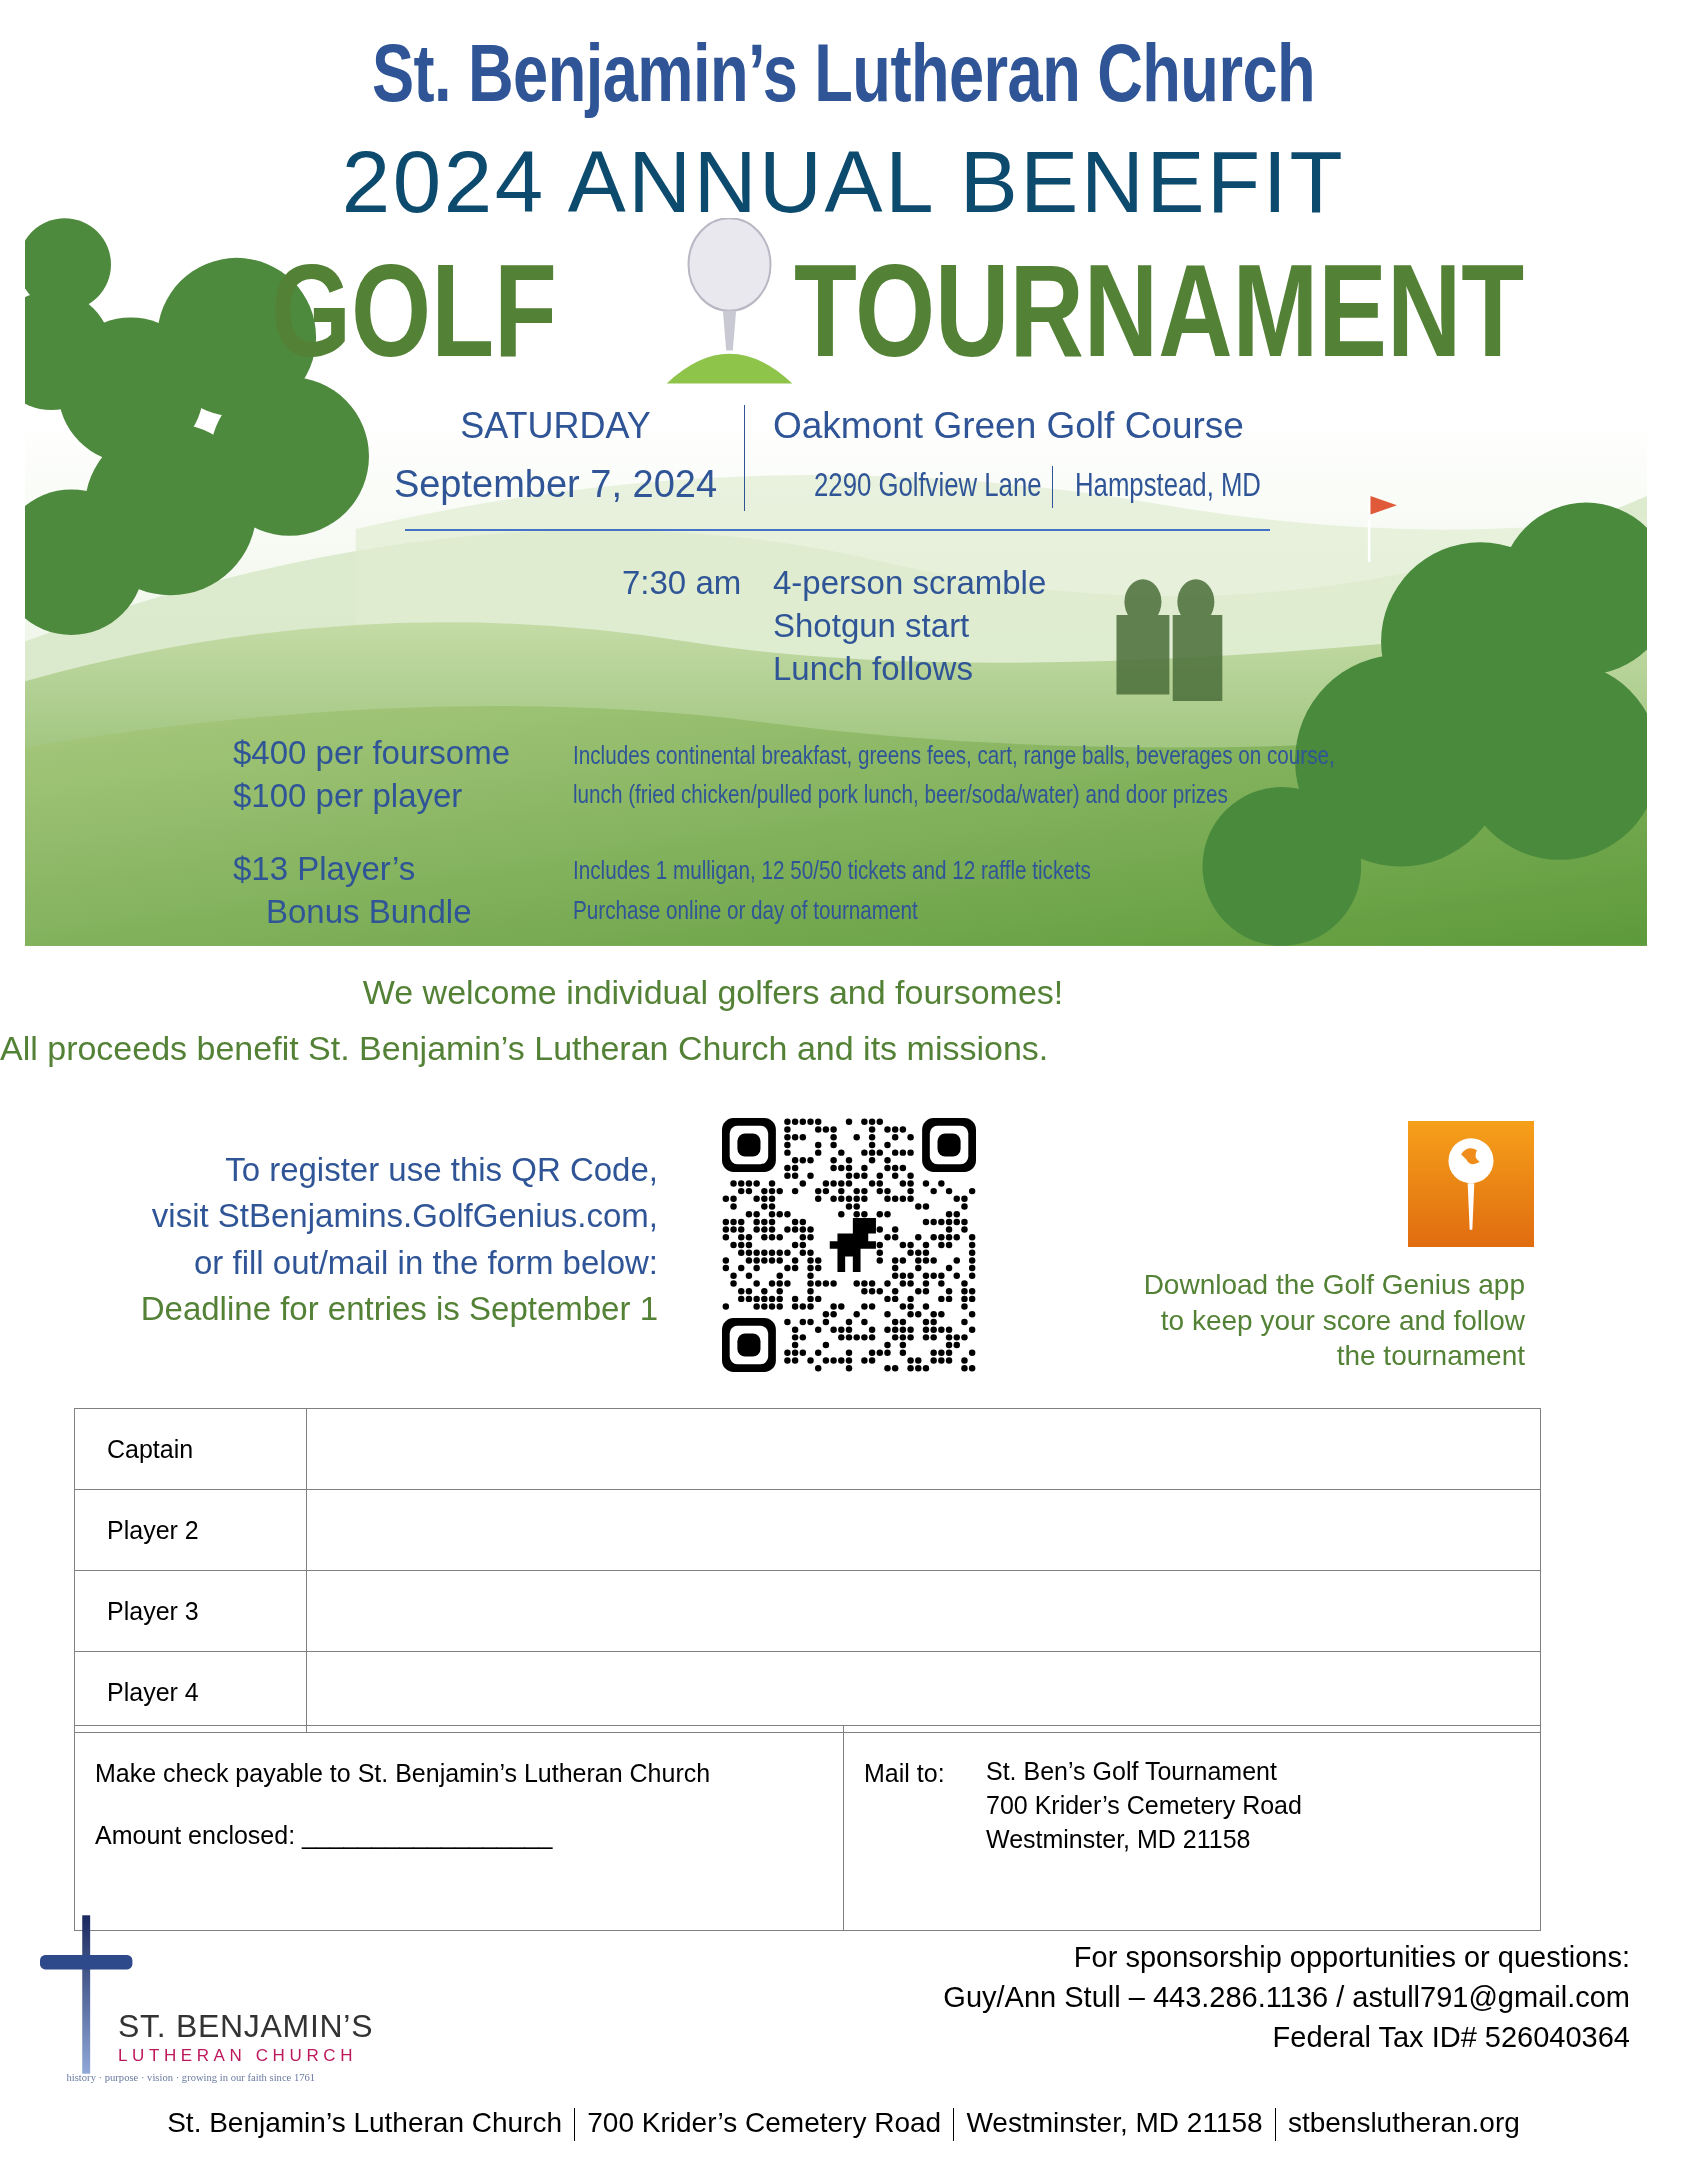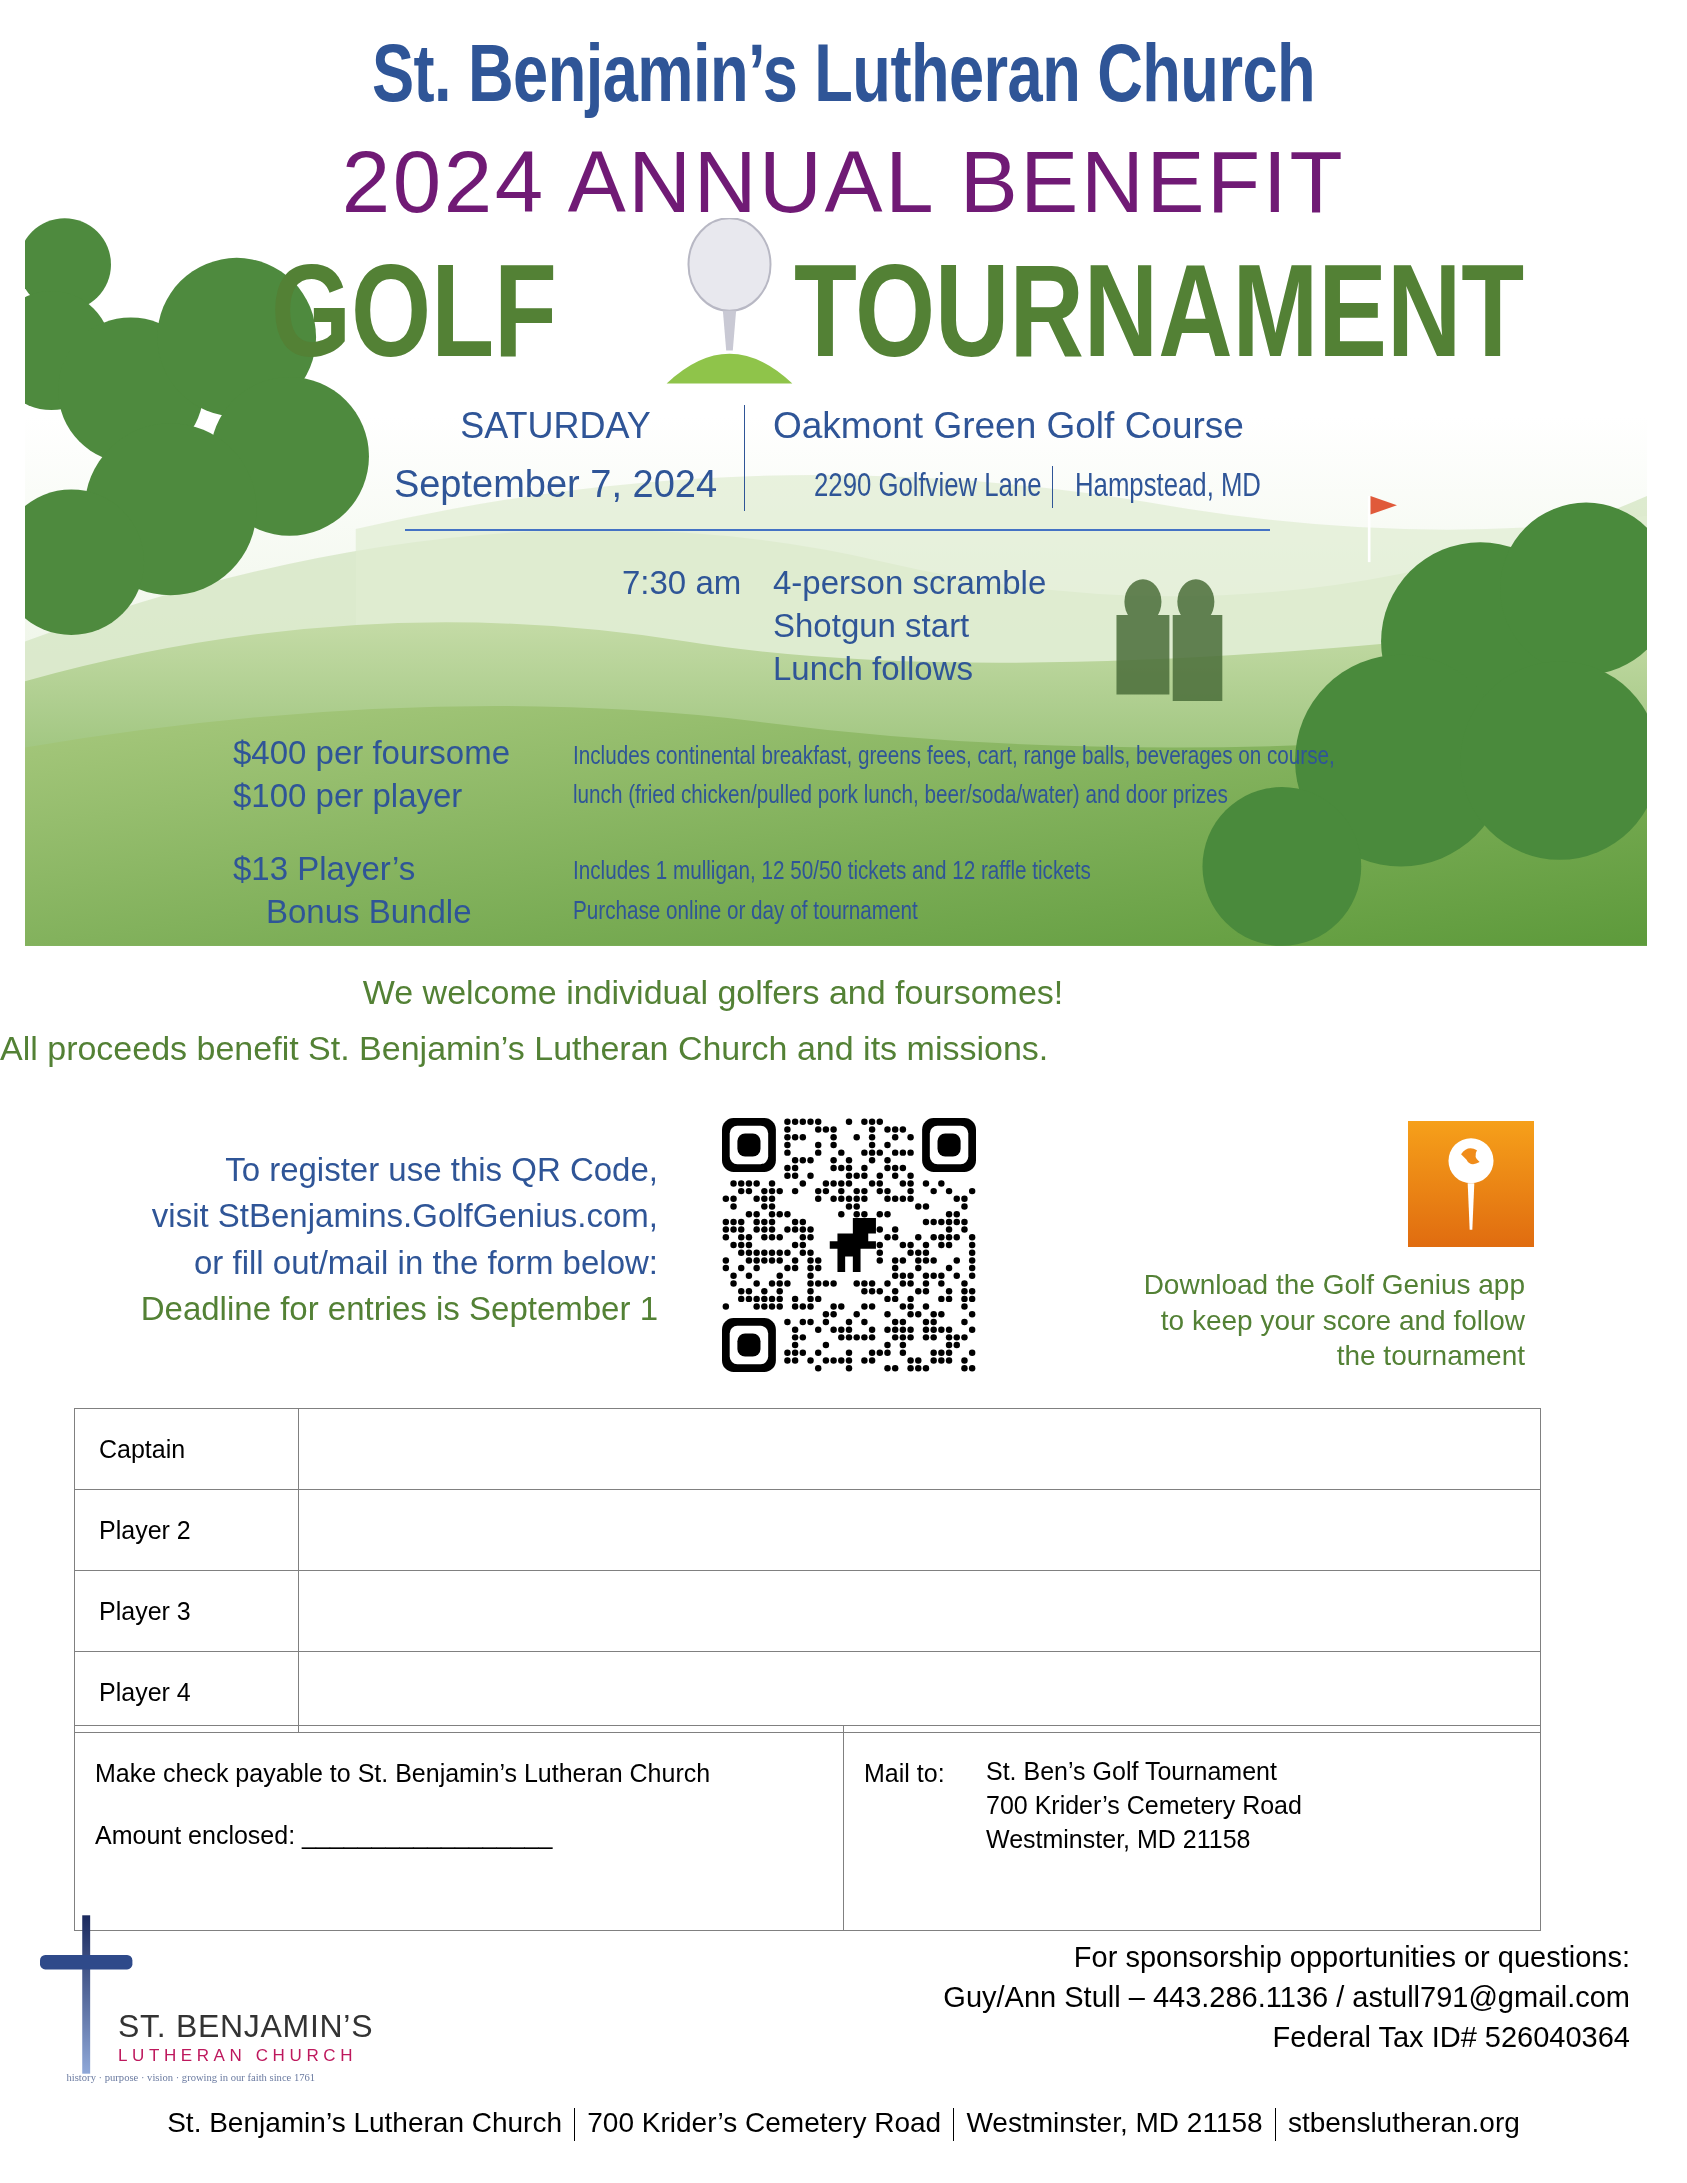--- a/index.html
+++ b/index.html
@@ -1,37 +1,37 @@
 <!DOCTYPE html>
 <html style="font-size:10.6px"><head>
 <meta charset="utf-8">
 <style>
   html,body{margin:0;padding:0;background:#fff;}
   body{width:1687px;height:2183px;position:relative;overflow:hidden;font-family:"Liberation Sans",sans-serif;}
   .abs{position:absolute;}
   .blue{color:#2f5597;}
   .green{color:#538135;}
   #church-title{left:0;width:1687px;top:26.5px;text-align:center;font-size:81px;font-weight:bold;color:#2f5597;transform:scaleX(0.78);transform-origin:center;letter-spacing:-0.7px;}
-  #benefit-title{left:0;width:1687px;top:132px;text-align:center;font-size:87px;color:#701a75;letter-spacing:2.6px;}
+  #benefit-title{left:0;width:1687px;top:132px;text-align:center;font-size:87px;color:#0c4a6e;letter-spacing:2.6px;}
   #hero{left:25px;top:218px;width:1622px;height:728px;overflow:hidden;}
   #hero svg{position:absolute;left:0;top:0;}
   .golf-word{top:235px;font-size:132px;font-weight:bold;color:#538135;transform:scaleX(0.78);transform-origin:left;}
   #golf-word{left:271px;}
   #tournament-word{left:794px;}
   .info{font-size:36px;color:#2f5597;}
   .narrow{transform:scaleX(0.78);transform-origin:left;}
   #welcome1{left:0;width:1426px;top:973px;text-align:center;font-size:34px;color:#538135;}
   #welcome2{left:0;width:1472px;top:1029px;text-align:left;font-size:34px;color:#538135;}
   .reg{right:1029px;font-size:33px;text-align:right;white-space:nowrap;}
   #qr{left:722px;top:1118px;width:254px;height:254px;}
   #app-icon{left:1408px;top:1121px;width:126px;height:126px;background:linear-gradient(#f6a01a,#e06c10);}
   .app-text{right:162px;font-size:28px;color:#538135;text-align:right;white-space:nowrap;}
   #form{left:74px;top:1408px;width:1467px;border-collapse:collapse;font-size:25px;}
   #form td{border:1.3px solid #808080;}
-  .lbl{width:198px;padding-left:24px;height:78px;}
+  .lbl{width:198px;padding-left:32px;height:78px;}
   .bottom td{vertical-align:top;height:171px;}
   #sponsor{right:57px;top:1937px;text-align:right;font-size:29px;line-height:40px;color:#000;}
   #footer{left:0;width:1687px;top:2107px;text-align:center;font-size:28px;color:#000;}
   .sep{display:inline-block;width:1.3px;height:33px;background:#000;vertical-align:middle;margin:0 12px;}
 </style>
 </head>
 <body>
 
 <div id="church-title" class="abs">St. Benjamin’s Lutheran Church</div>
 <div id="benefit-title" class="abs">2024 ANNUAL BENEFIT</div>

